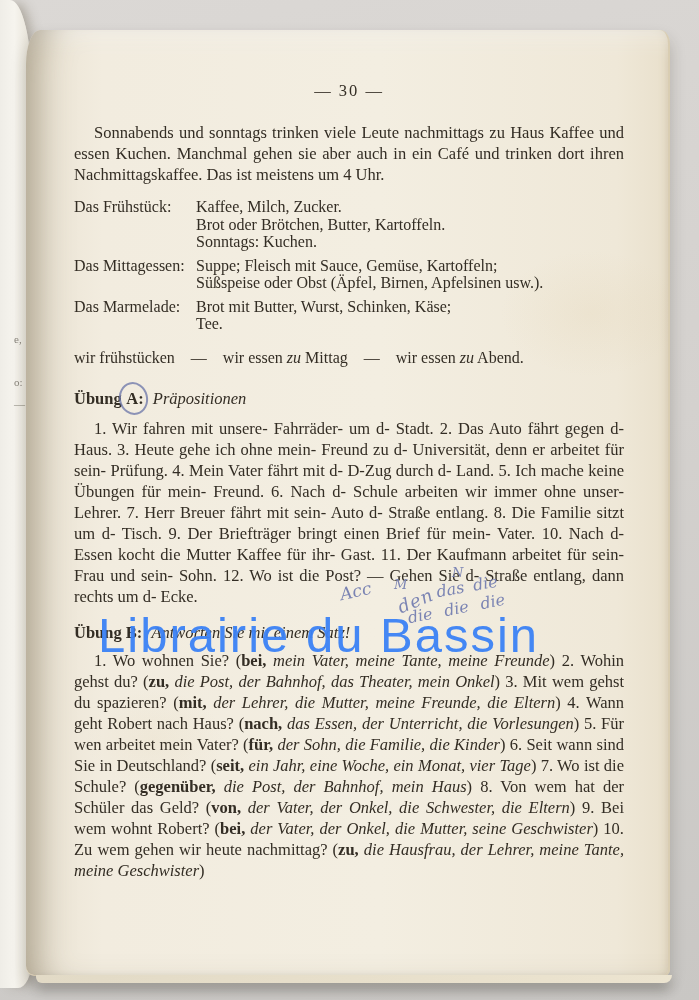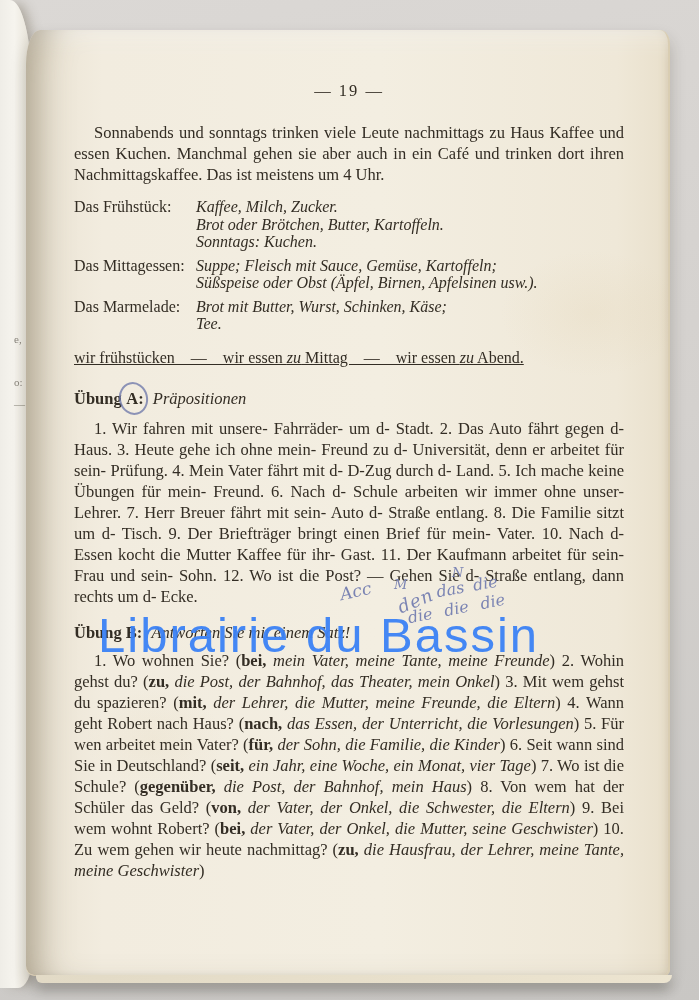--- a/index.html
+++ b/index.html
@@ -49,23 +49,23 @@
   .page-number{
     text-align:center;font-size:16.5px;letter-spacing:2px;margin-bottom:21px;
   }
   .para{margin:0;text-align:justify;}
   .indent{text-indent:20px;}
   .intro{margin-bottom:13px;}
 
   .meals{margin:0 0 14px 0;}
   .meal-row{display:flex;margin-bottom:6px;line-height:17.5px;font-size:16px;}
   .meal-label{width:122px;flex:0 0 122px;}
-  .meal-lines div{white-space:nowrap;font-style:italic;}
+  .meal-lines div{white-space:nowrap;}
 
-  .summary{margin:4px 0 20px 0;font-size:16px;white-space:nowrap;text-decoration:underline;}
+  .summary{margin:4px 0 20px 0;font-size:16px;white-space:nowrap;}
 
   .heading{margin:0 0 9px 0;}
   .heading .topic{margin-left:.55em;}
   .b{font-weight:bold;}
   .i{font-style:italic;}
 
   .circled{position:relative;display:inline-block;margin-left:.28em;}
   .circled::after{
     content:"";position:absolute;left:-7px;top:-6px;width:25px;height:29px;
     border:2px solid rgba(106,116,168,.75);border-radius:50%;
@@ -101,21 +101,21 @@
 
   <div class="spine-strip">
     <span class="frag" style="top:333px">e,</span>
     <span class="frag" style="top:376px">o:</span>
     <span class="frag" style="top:398px">—</span>
   </div>
 
   <div class="page">
     <div class="content">
 
-      <div class="page-number">— 19 —</div>
+      <div class="page-number">— 30 —</div>
 
       <p class="para indent intro">Sonnabends und sonntags trinken viele Leute nachmittags zu Haus Kaffee und essen Kuchen. Manchmal gehen sie aber auch in ein Café und trinken dort ihren Nachmittagskaffee. Das ist meistens um 4 Uhr.</p>
 
       <div class="meals">
         <div class="meal-row">
           <div class="meal-label">Das Frühstück:</div>
           <div class="meal-lines">
             <div>Kaffee, Milch, Zucker.</div>
             <div>Brot oder Brötchen, Butter, Kartoffeln.</div>
             <div>Sonntags: Kuchen.</div>

